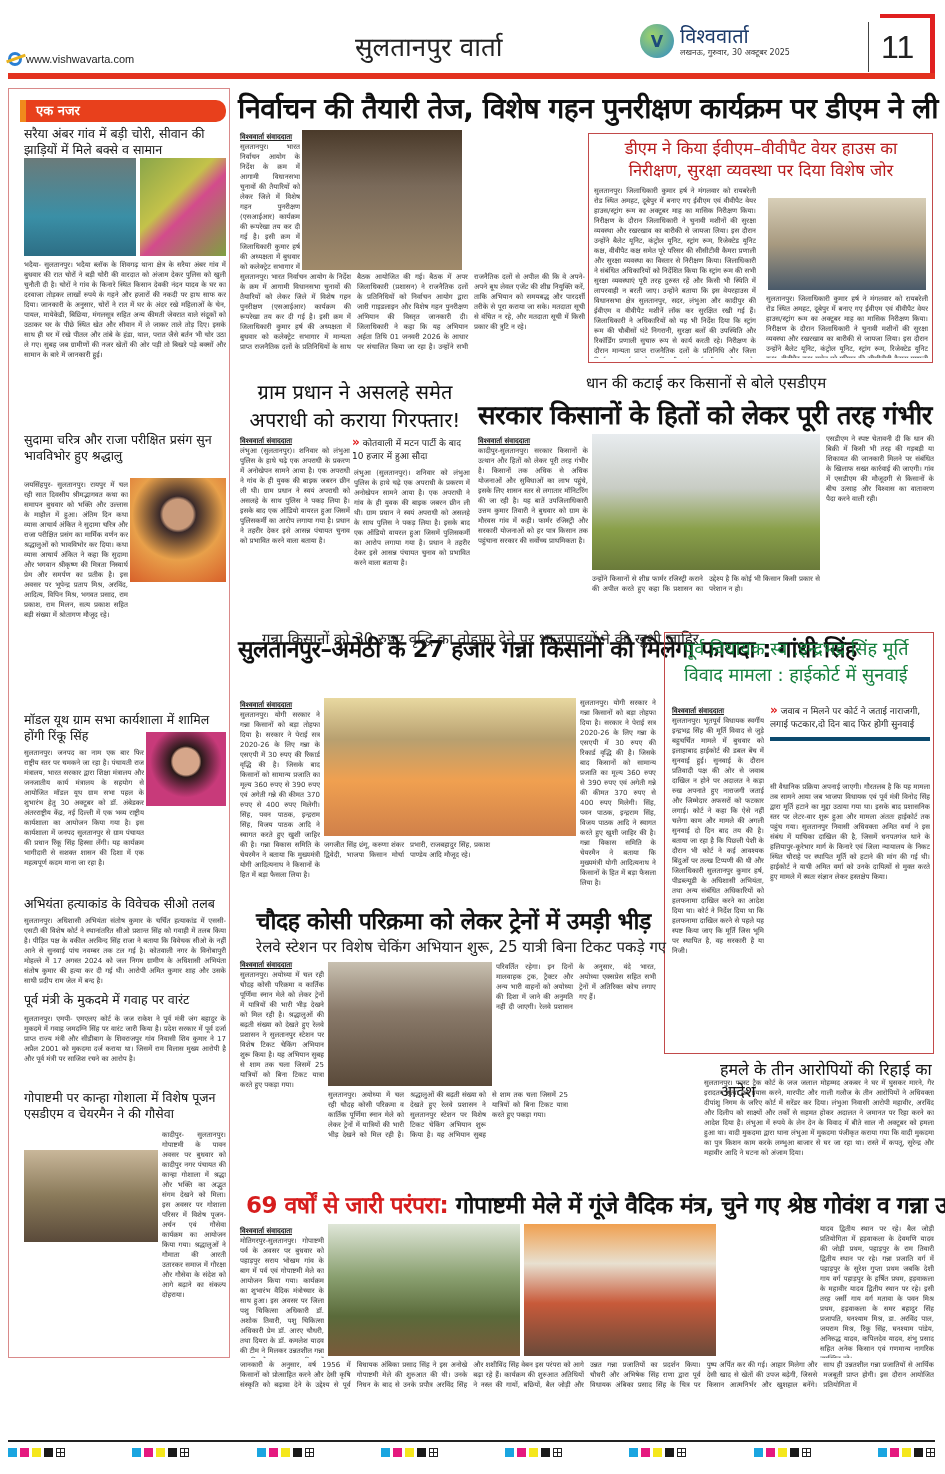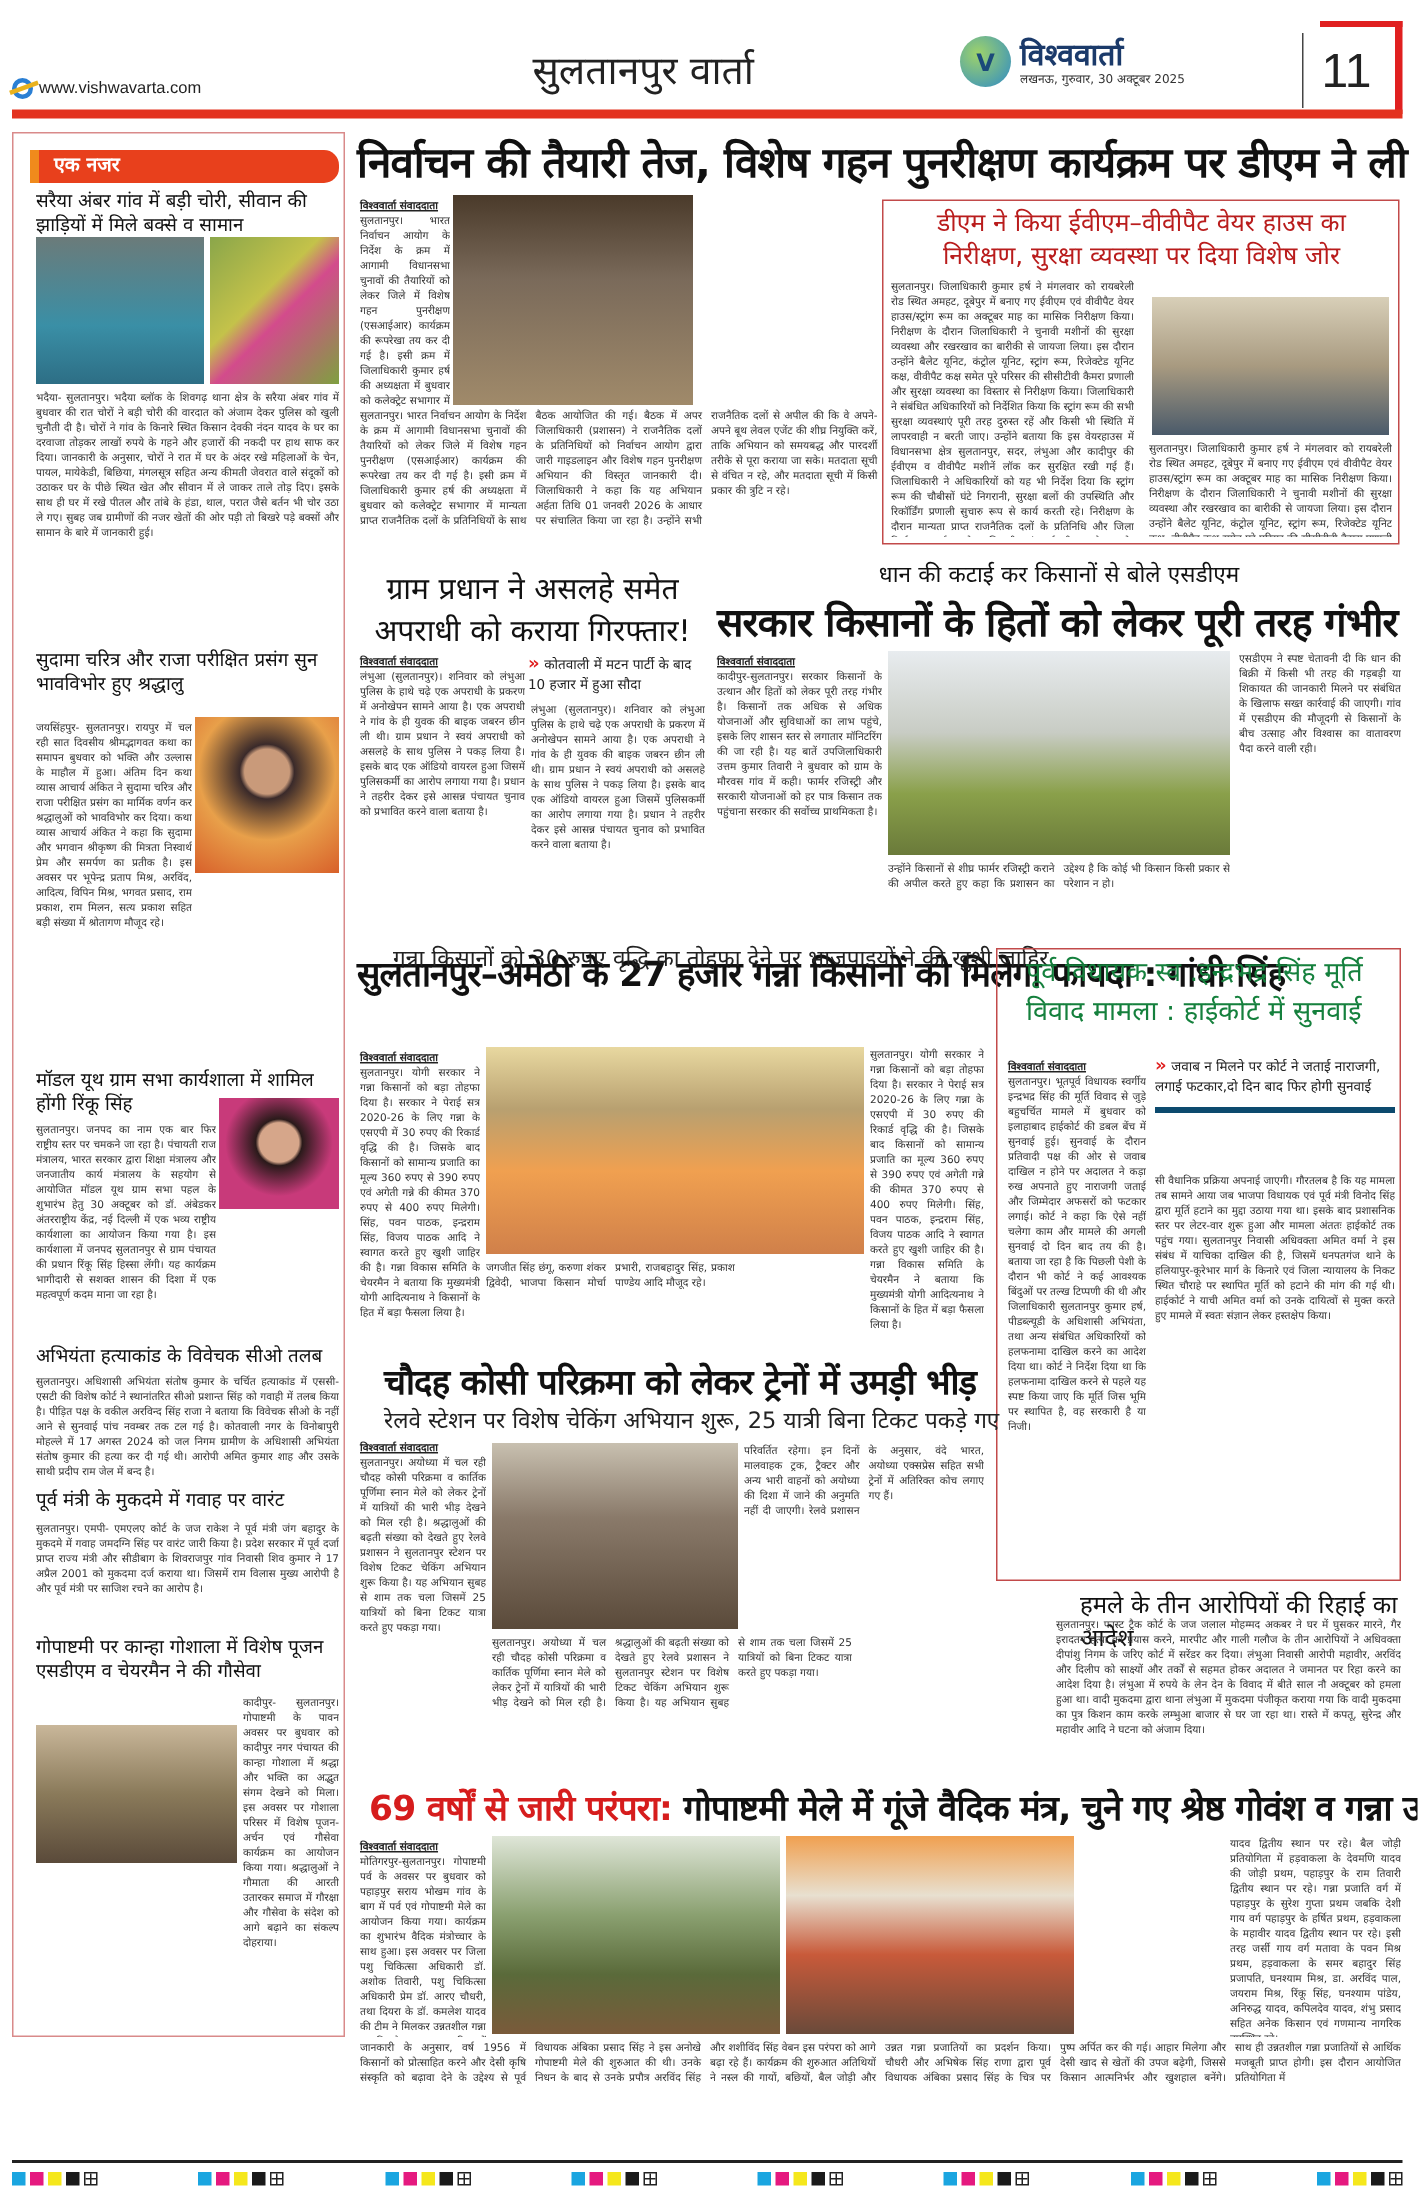--- a/index.html
+++ b/index.html
@@ -4,21 +4,21 @@
 <style>
 *{box-sizing:border-box;margin:0;padding:0}
 body{width:945px;height:1474px;background:#fff;font-family:"DejaVu Sans",sans-serif;color:#222;position:relative;overflow:hidden}
 .abs{position:absolute}
 .hdr-url{left:8px;top:52px;font-size:11px;color:#222;font-family:"Liberation Sans",sans-serif;display:flex;align-items:center;gap:4px}
 .ie{width:14px;height:14px;border-radius:50%;border:3px solid #2a7fd4;position:relative}
 .ie:after{content:"";position:absolute;left:-5px;top:2px;width:20px;height:3px;background:#e9b21e;transform:rotate(-20deg)}
 .hdr-title{left:355px;top:28px;font-size:26px;color:#222;font-family:"DejaVu Sans",sans-serif}
 .logo{left:640px;top:24px;display:flex;align-items:center;gap:6px}
 .logo-mark{width:34px;height:34px;border-radius:50%;background:radial-gradient(circle at 35% 35%,#9fd36a,#2d8ac7);display:flex;align-items:center;justify-content:center;font-weight:bold;color:#1b4a7a;font-size:16px}
-.logo-name{font-size:20px;font-weight:bold;color:#1b3a6a;line-height:20px}
+.logo-name{font-size:20px;font-weight:normal;color:#1b3a6a;line-height:20px}
 .logo-date{font-size:8px;color:#333}
 .pageno{left:868px;top:22px;width:58px;height:50px;border-left:1px solid #444;font-size:32px;font-family:"Liberation Sans",sans-serif;padding-left:12px;line-height:50px}
 .redbar-r{left:930px;top:14px;width:5px;height:62px;background:#e02020}
 .redbar-rt{left:880px;top:14px;width:55px;height:4px;background:#e02020}
 .redline{left:8px;top:73px;width:927px;height:6px;background:#e3321f}
 .panel{border:1.5px solid #d98a8a}
 .left-panel{left:8px;top:88px;width:222px;height:1270px}
 .badge{left:20px;top:100px;width:206px;height:22px;background:#e8401c;border-radius:0 10px 10px 0;border-left:6px solid #f08a1c;color:#fff;font-weight:bold;font-size:13px;padding-left:10px;line-height:22px}
 .h-left{font-size:12.5px;font-weight:normal;color:#111;line-height:16px}
 .txt{font-size:7px;line-height:10px;color:#333;text-align:justify;overflow:hidden}

